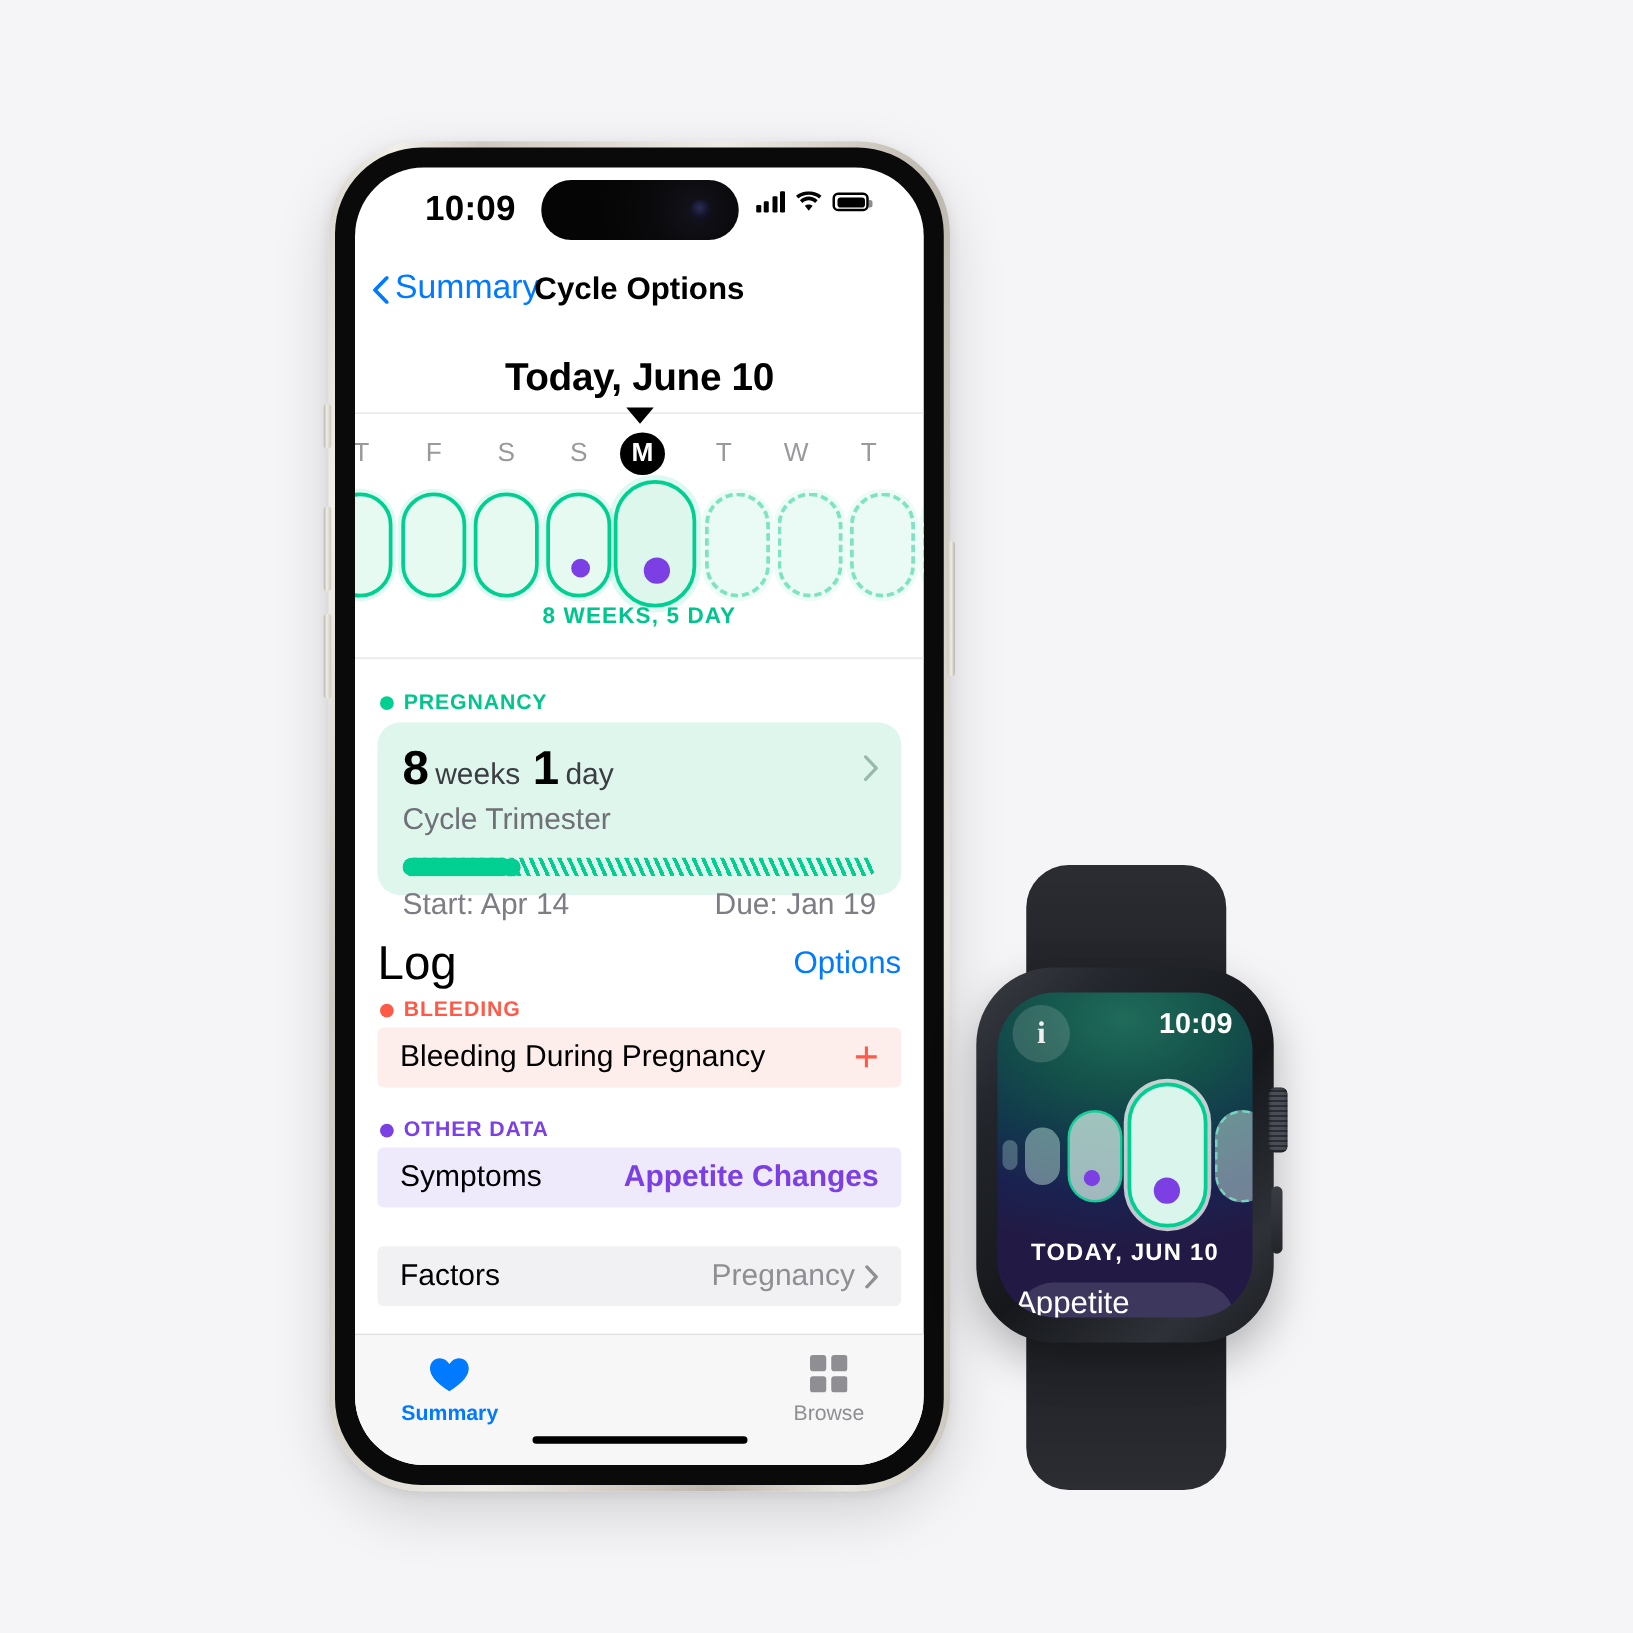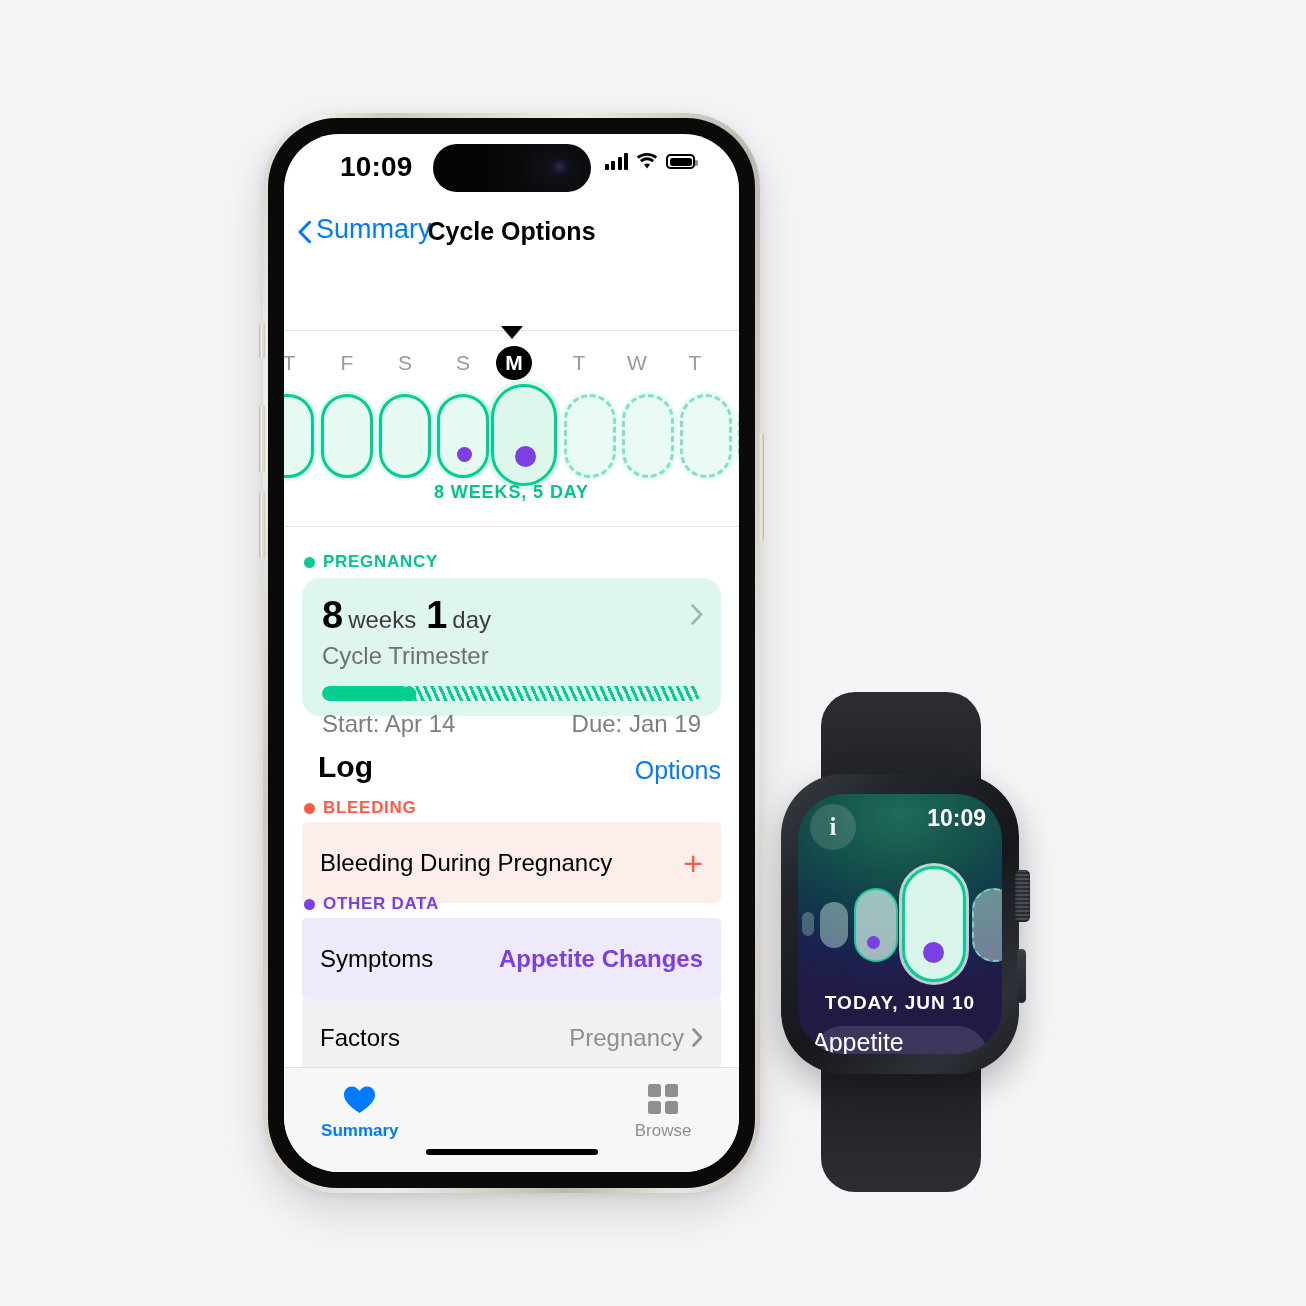--- a/index.html
+++ b/index.html
@@ -94,24 +94,24 @@
   .sm-unit{font-size:24px;color:#3c3c43;margin:0 10px 0 5px;}
   .preg-sub{position:absolute;left:20px;top:64px;font-size:24px;color:#6f6f76;}
   .preg-chevron{position:absolute;right:18px;top:26px;width:12px;height:21px;}
   .prog-wrap{position:absolute;left:20px;right:20px;top:108px;height:15px;border-radius:8px;overflow:hidden;}
   .prog-hatch{position:absolute;inset:0;border-radius:8px;
     background-image:repeating-linear-gradient(66deg,#00cf92 0 3px,#dff6ed 3px 7px);}
   .prog-fill{position:absolute;left:0;top:0;bottom:0;border-radius:8px;background:#00cf92;}
   .prog-knob{position:absolute;top:50%;transform:translate(-50%,-50%);width:15px;height:15px;border-radius:50%;background:#00cf92;}
   .preg-foot{position:absolute;left:20px;right:20px;top:132px;display:flex;justify-content:space-between;font-size:24px;color:#7d7d85;}
 
-  .log-title{position:absolute;left:34px;font-size:30px;font-weight:bold;color:#000;}
+  .log-title{position:absolute;left:18px;font-size:38px;font-weight:normal;color:#000;}
   .log-options{position:absolute;right:18px;font-size:25px;color:#007aff;}
 
-  .row{position:absolute;left:18px;right:18px;height:81px;border-radius:5px;display:flex;align-items:center;justify-content:space-between;padding:0 18px;box-sizing:border-box;text-align:center;}
+  .row{position:absolute;left:18px;right:18px;height:48px;border-radius:5px;display:flex;align-items:center;justify-content:space-between;padding:0 18px;box-sizing:border-box;text-align:center;}
   .row-label{font-size:24px;color:#000;}
   .row-value{font-size:24px;}
   .plus{font-size:34px;line-height:1;color:#ff5a47;font-weight:300;}
   .row-right{display:flex;align-items:center;gap:8px;}
   .chev-r{width:11px;height:19px;}
 
   
   .tabbar{position:absolute;left:0;bottom:0;width:100%;height:104px;background:#f7f7f8;border-top:1px solid #e0e0e2;}
   .tab{position:absolute;top:14px;width:33.33%;text-align:center;}
   .tab-ico{height:34px;display:flex;align-items:center;justify-content:center;}
@@ -195,20 +195,21 @@
             <span class="chev-l">
               <svg width="13" height="22" viewBox="0 0 13 22">
                   <path d="M11.5 1.2L2 11l9.5 9.8" fill="none" stroke="#007aff" stroke-width="3" stroke-linecap="round" stroke-linejoin="round"></path>
                 </svg>
             </span>
             <span>Summary</span>
           </div>
           <div class="nav-title">Cycle Options</div>
         </div>
 
+        <div class="today">Today, June 10</div>
         <div class="hr" style="top:196px"></div>
 
         <div class="strip">
           <div class="caret"></div>
           <div class="daylabels">
             <div class="daylabel" style="left:-12px">T</div>
             <div class="daylabel" style="left:46px">F</div>
             <div class="daylabel" style="left:104px">S</div>
             <div class="daylabel" style="left:162px">S</div>
             <div class="daylabel today-lbl" style="left:212px;width:36px">M</div>

